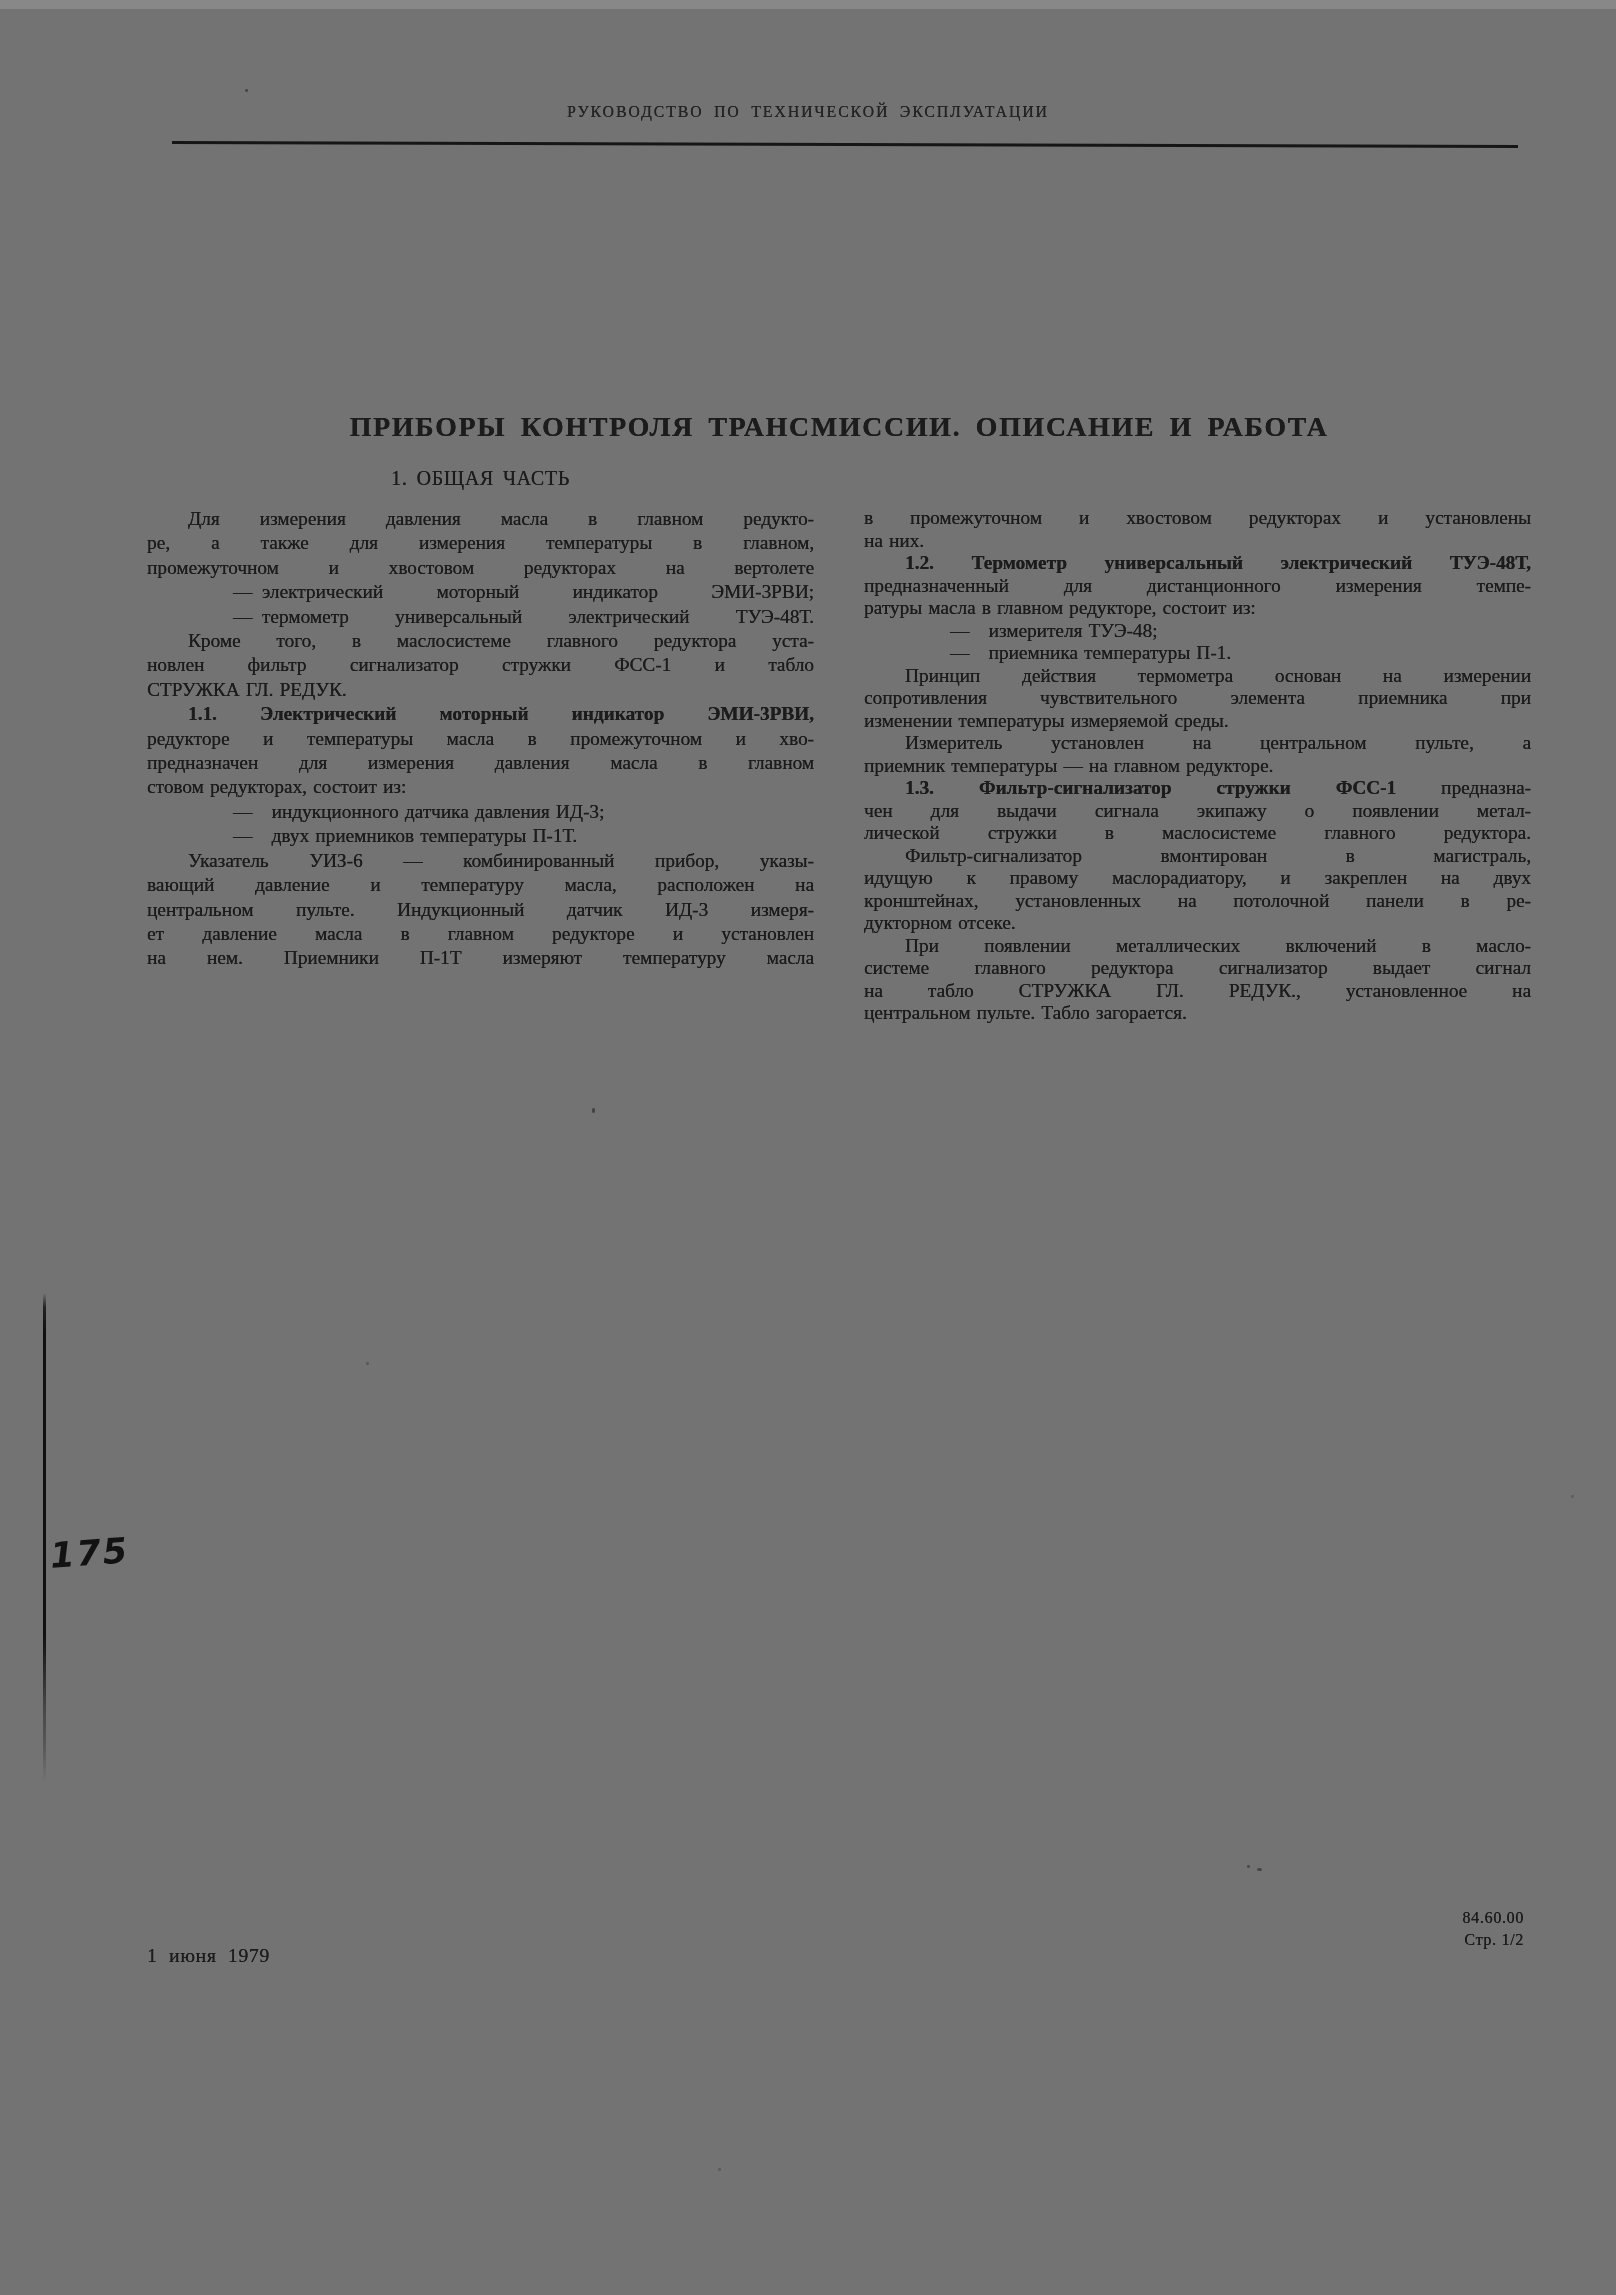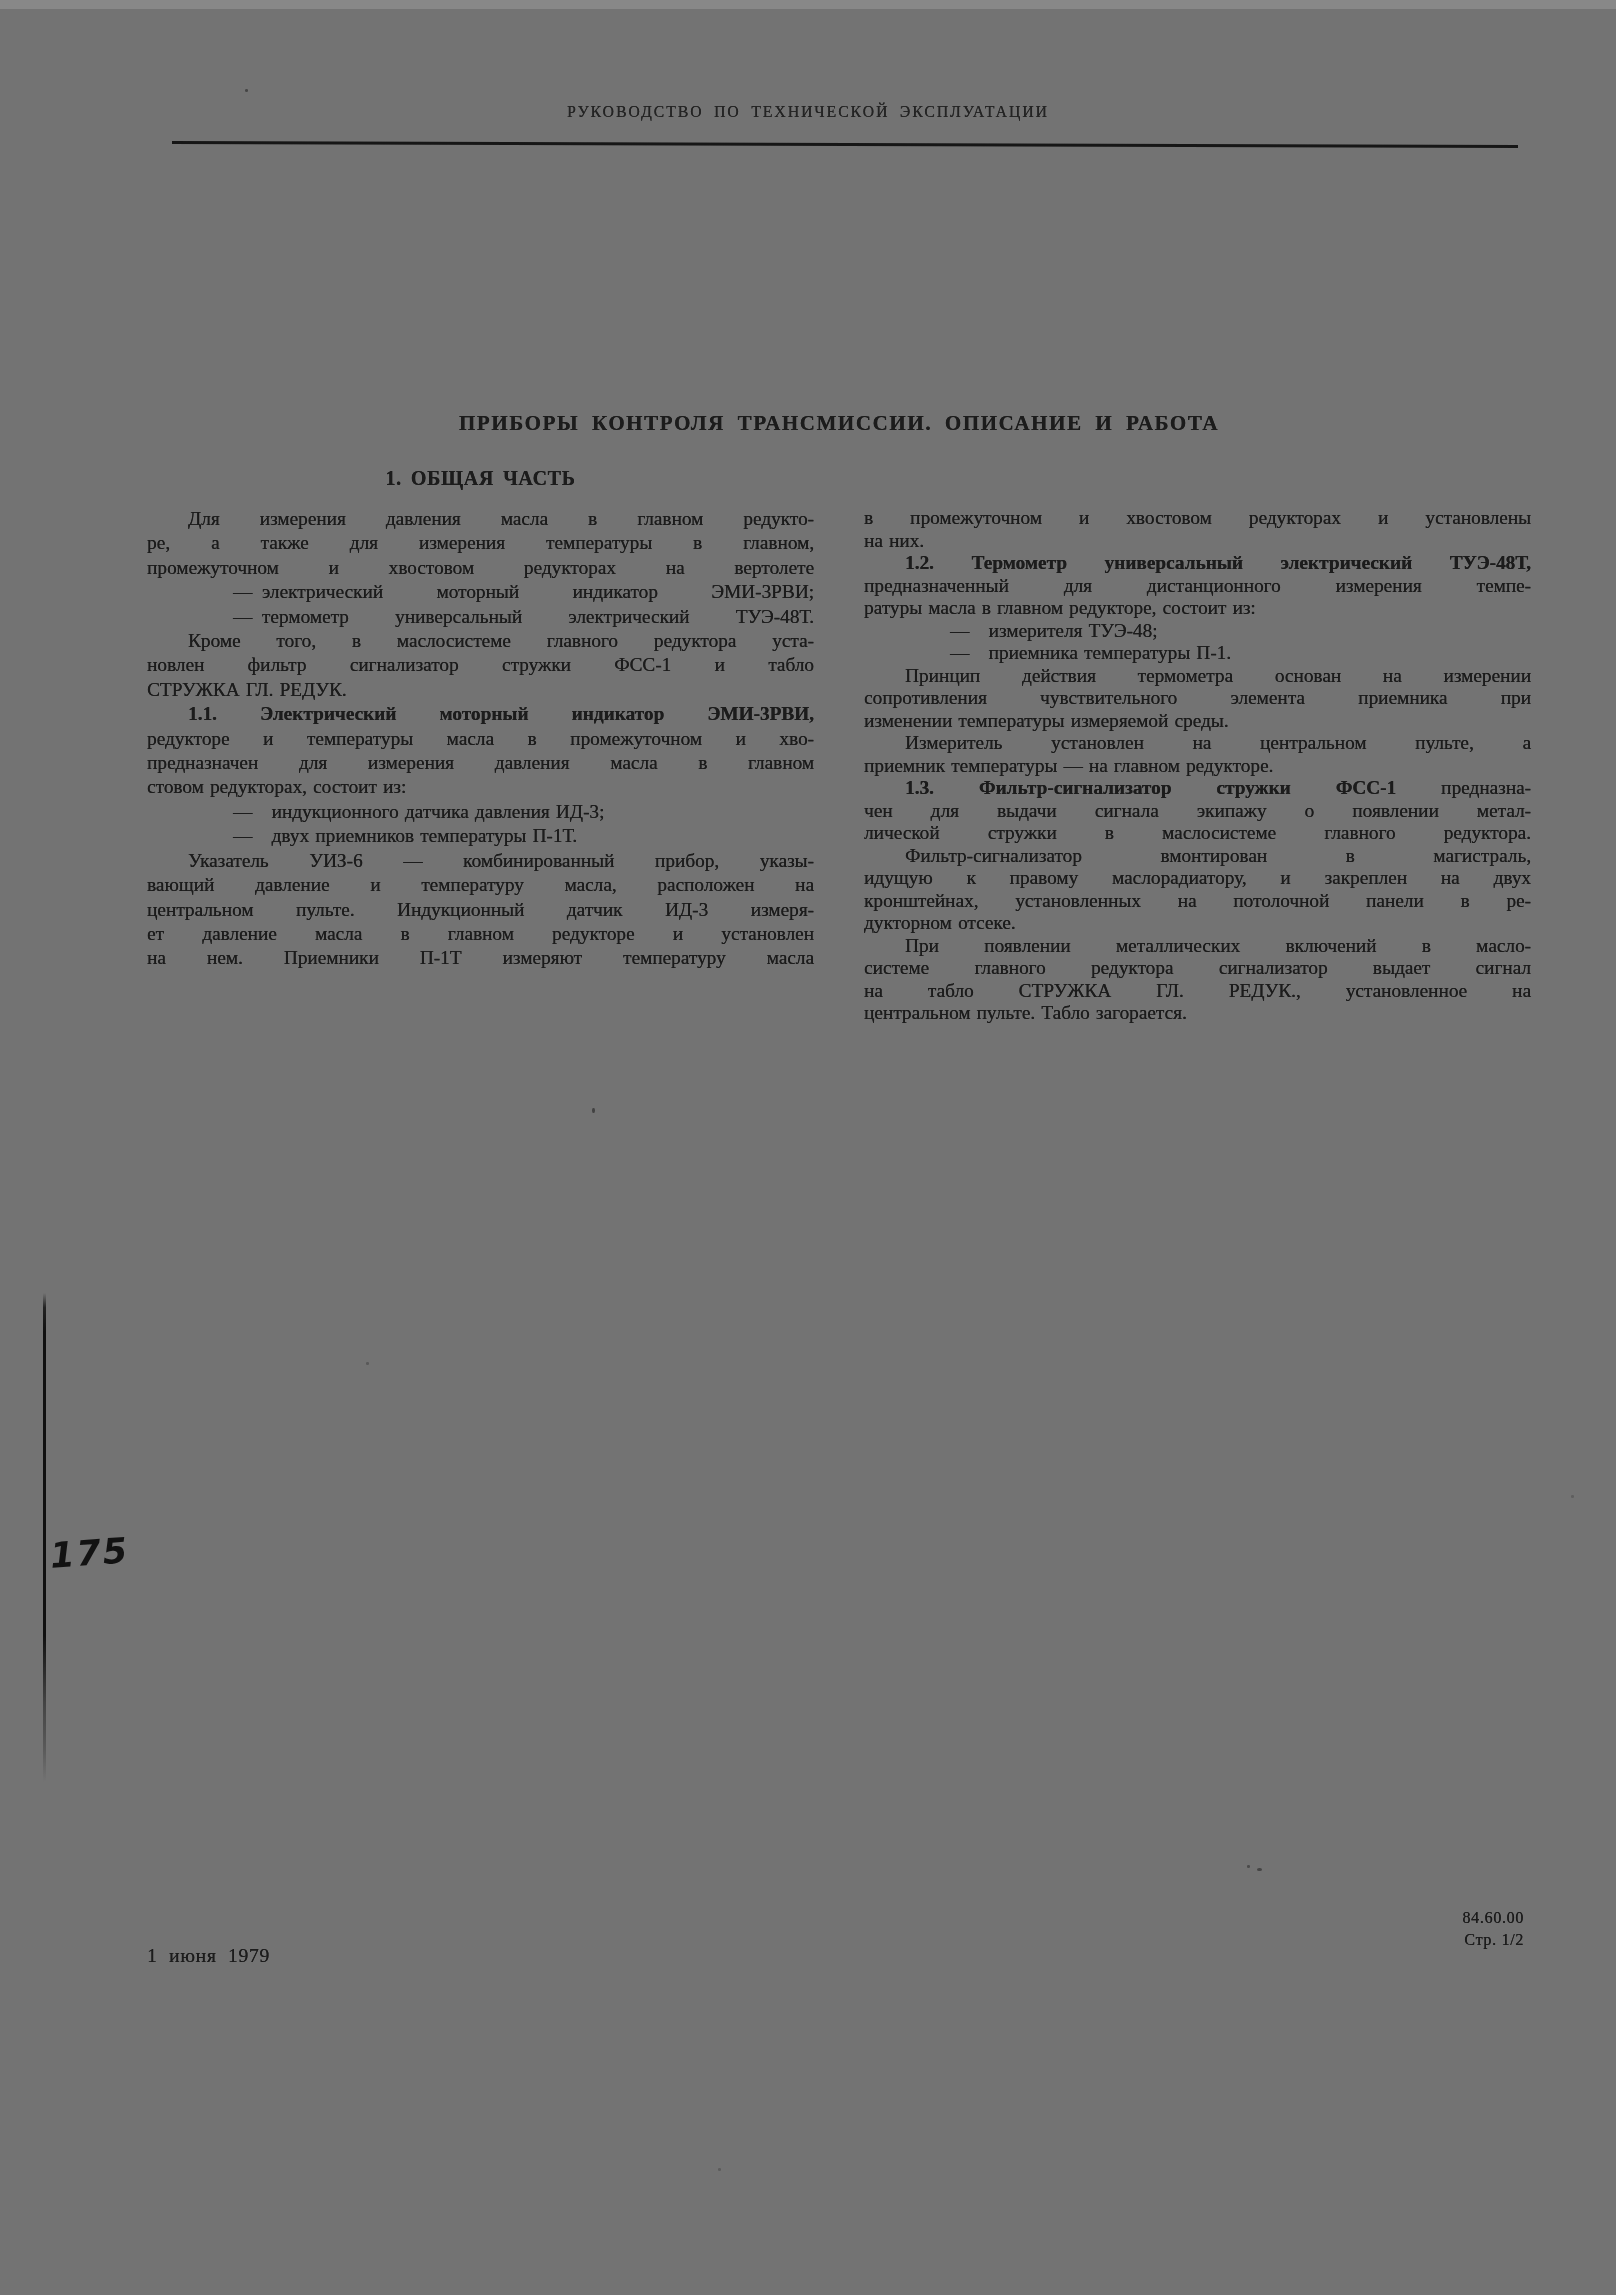--- a/index.html
+++ b/index.html
@@ -20,28 +20,28 @@
     text-shadow:0.2px 0 0 currentColor;
   }
   .header-rule{
     position:absolute;top:134px;left:172px;width:1346px;height:3.3px;
     background:#161616;
     transform:rotate(0.18deg);
   }
   .doc-title{
     position:absolute;top:402px;left:147px;width:1384px;
     text-align:center;
-    font-size:21px;font-weight:bold;
+    font-size:28px;font-weight:bold;
     letter-spacing:1.6px;word-spacing:5.9px;
     text-shadow:0.2px 0 0 currentColor;
   }
   .section-heading{
     position:absolute;top:458px;left:147px;width:667px;
     text-align:center;
-    font-size:20px;font-weight:bold;
+    font-size:20px;font-weight:normal;
     letter-spacing:0.7px;word-spacing:3.3px;
     text-shadow:0.2px 0 0 currentColor;
   }
   .col{
     position:absolute;top:498px;width:667px;
     font-size:19.3px;
     word-spacing:1.3px;
     text-shadow:0.2px 0 0 currentColor;
   }
   .col-left{left:147px;line-height:24.4px;font-family:Liberation Serif, serif;}

